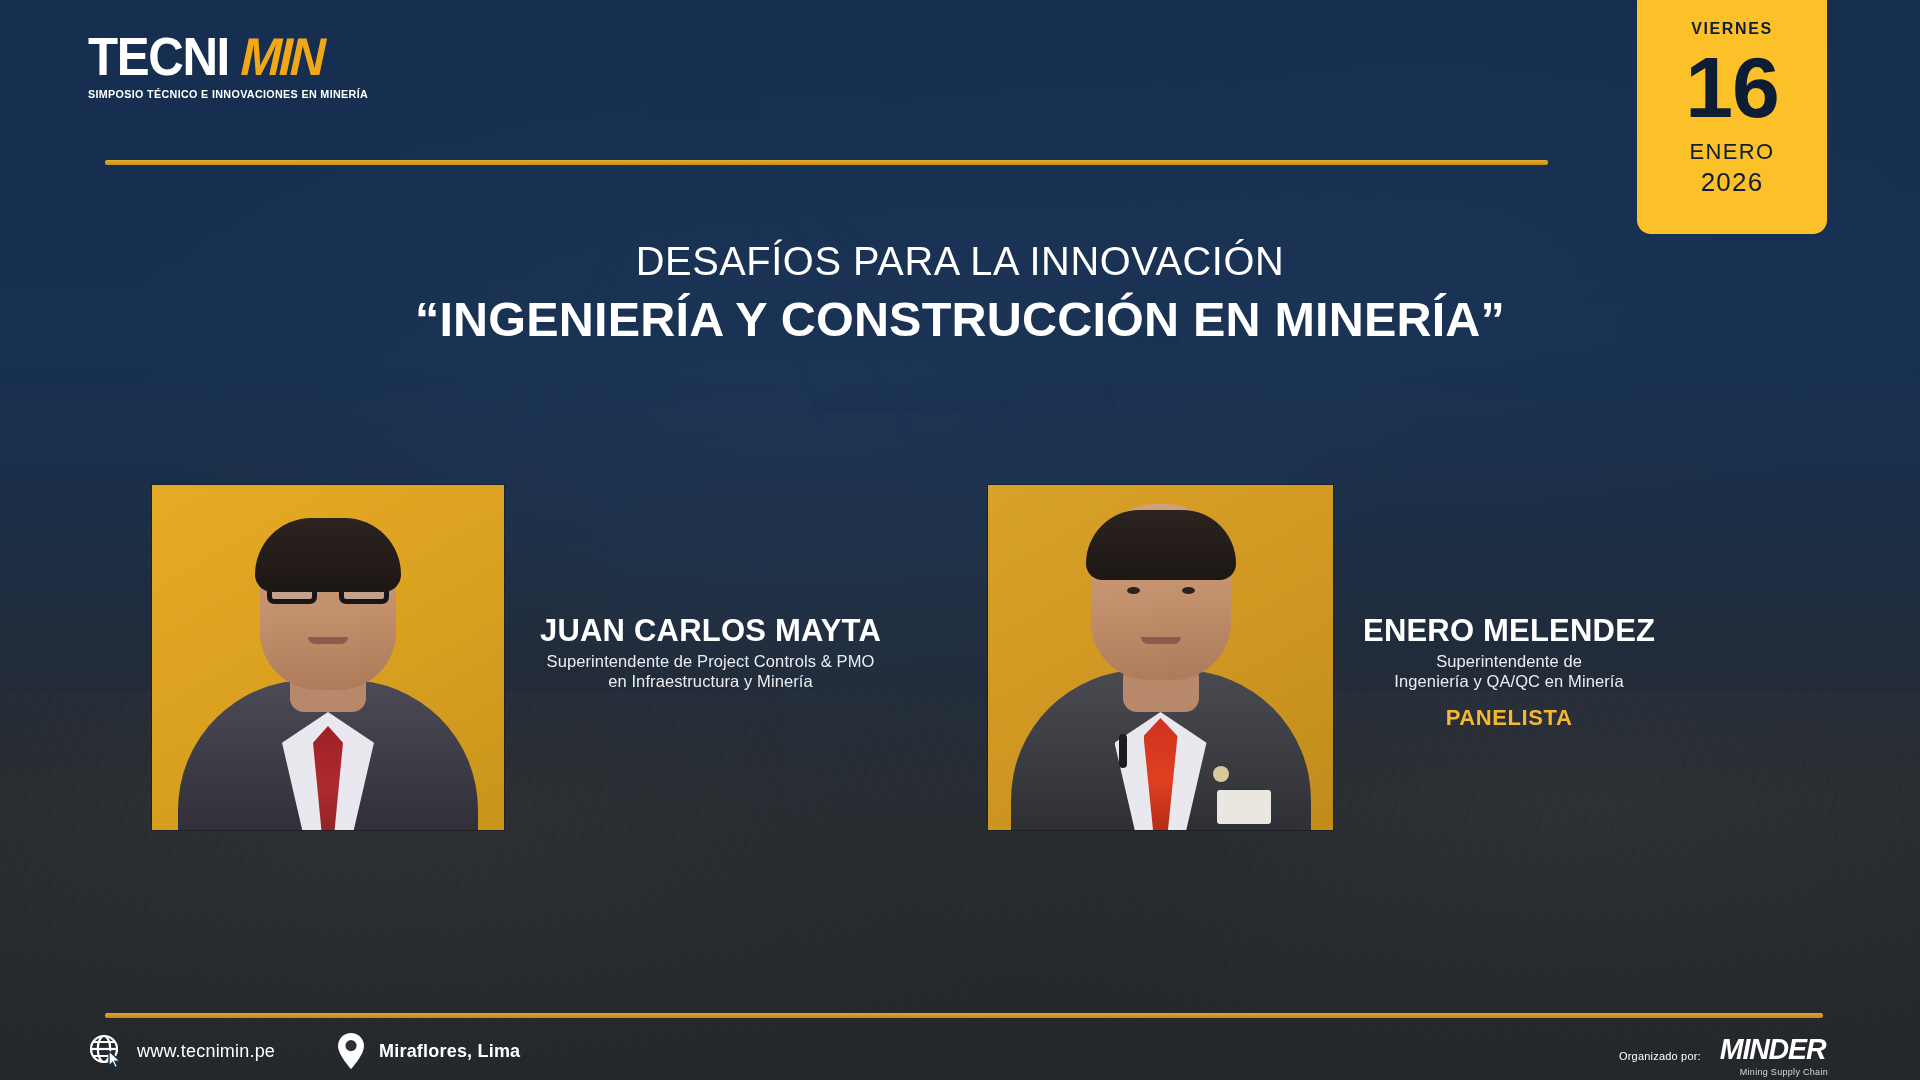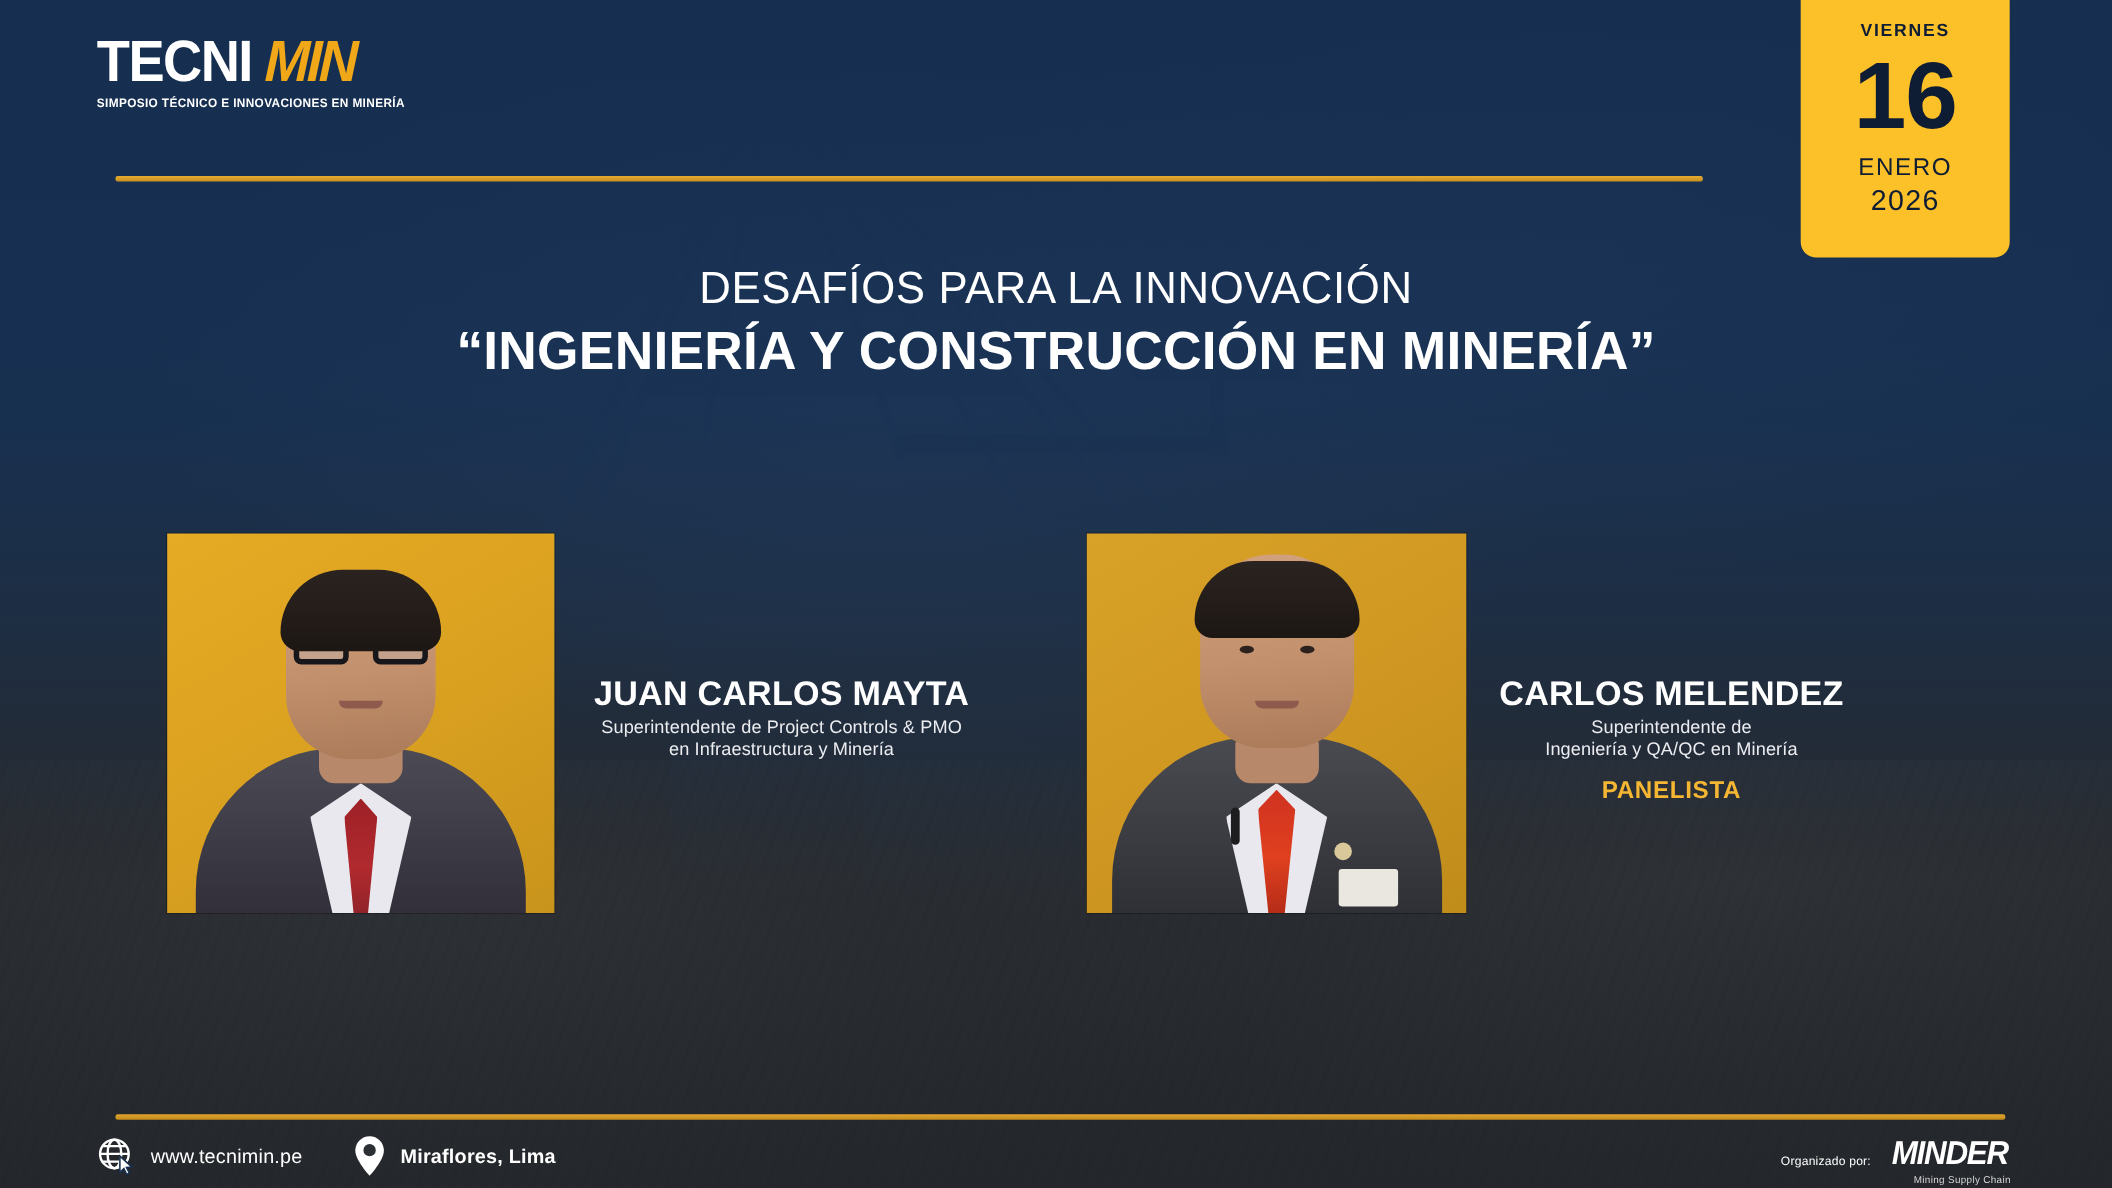--- a/index.html
+++ b/index.html
@@ -173,21 +173,21 @@
   .sp-role{
     margin-top:2px;font-size:16.5px;font-weight:400;color:#ecedf1;line-height:1.22;
     letter-spacing:.1px;
   }
   .sp-tag{
     margin-top:14px;font-size:22px;font-weight:700;color:#f5b733;letter-spacing:.6px;
   }
 
   
   .footer{position:absolute;left:0;right:0;top:1020px;height:60px;}
-  .foot-left{position:absolute;left:88px;top:12px;display:flex;align-items:center;gap:1px;}
+  .foot-left{position:absolute;left:88px;top:12px;display:flex;align-items:center;gap:16px;}
   .foot-item{display:flex;align-items:center;gap:13px;}
   .foot-item.second{margin-left:45px;}
   .foot-txt{color:#ffffff;font-size:18px;letter-spacing:.2px;}
   .foot-txt.bold{font-weight:700;}
   .ic{display:block;}
 
   .foot-right{position:absolute;right:92px;top:14px;display:flex;align-items:center;gap:16px;}
   .org-label{color:#ffffff;font-size:11px;letter-spacing:.2px;}
   .minder{display:flex;flex-direction:column;align-items:flex-end;}
   .minder-word{
@@ -284,21 +284,21 @@
     <div class="p-badge"></div>
     <div class="p-lapelpin"></div>
     <div class="p-neck"></div>
     <div class="p-head"></div>
     <div class="p-eye l"></div>
     <div class="p-eye r"></div>
     <div class="p-mouth"></div>
     <div class="p-hair"></div>
   </div>
   <div class="sp-text">
-    <div class="sp-name">CARLOS MELENDEZ</div>
+    <div class="sp-name">ENERO MELENDEZ</div>
     <div class="sp-role">
       <span>Superintendente de</span><br>
       <span>Ingeniería y QA/QC en Minería</span>
     </div>
     <div class="sp-tag">PANELISTA</div>
   </div>
 </div>
 
 <div class="divider-bottom"></div>
 

